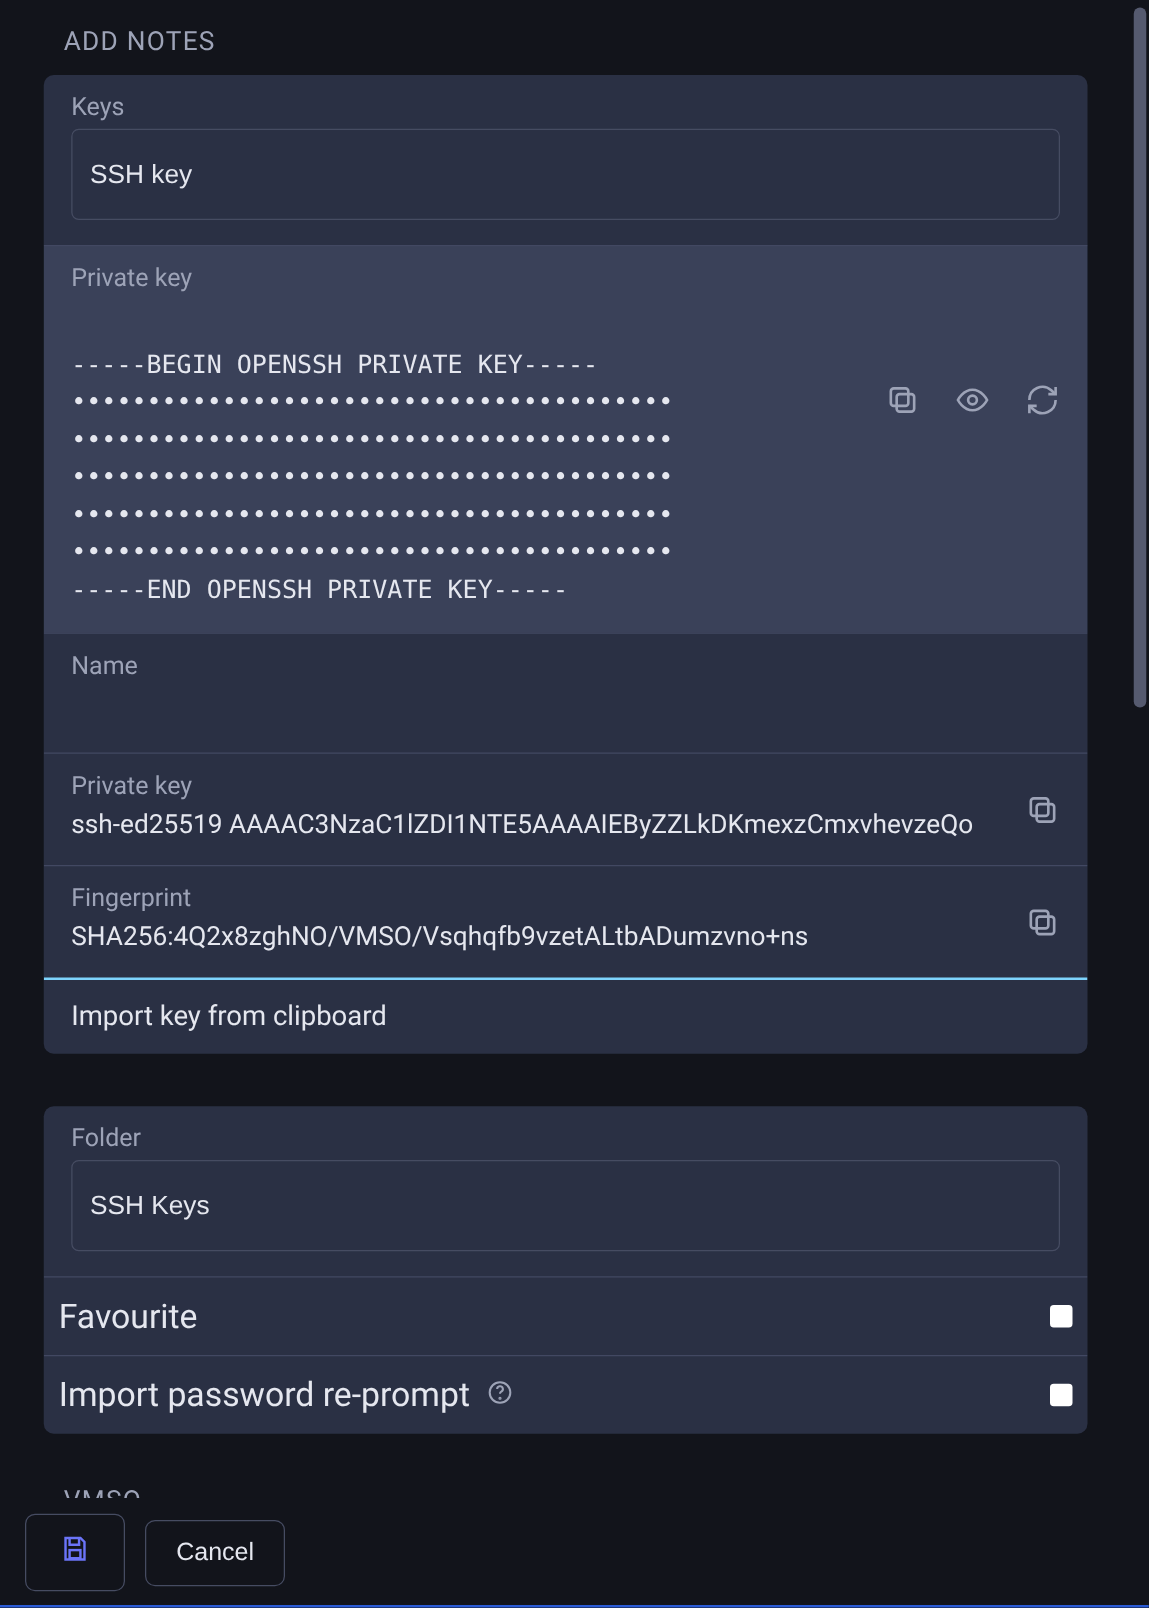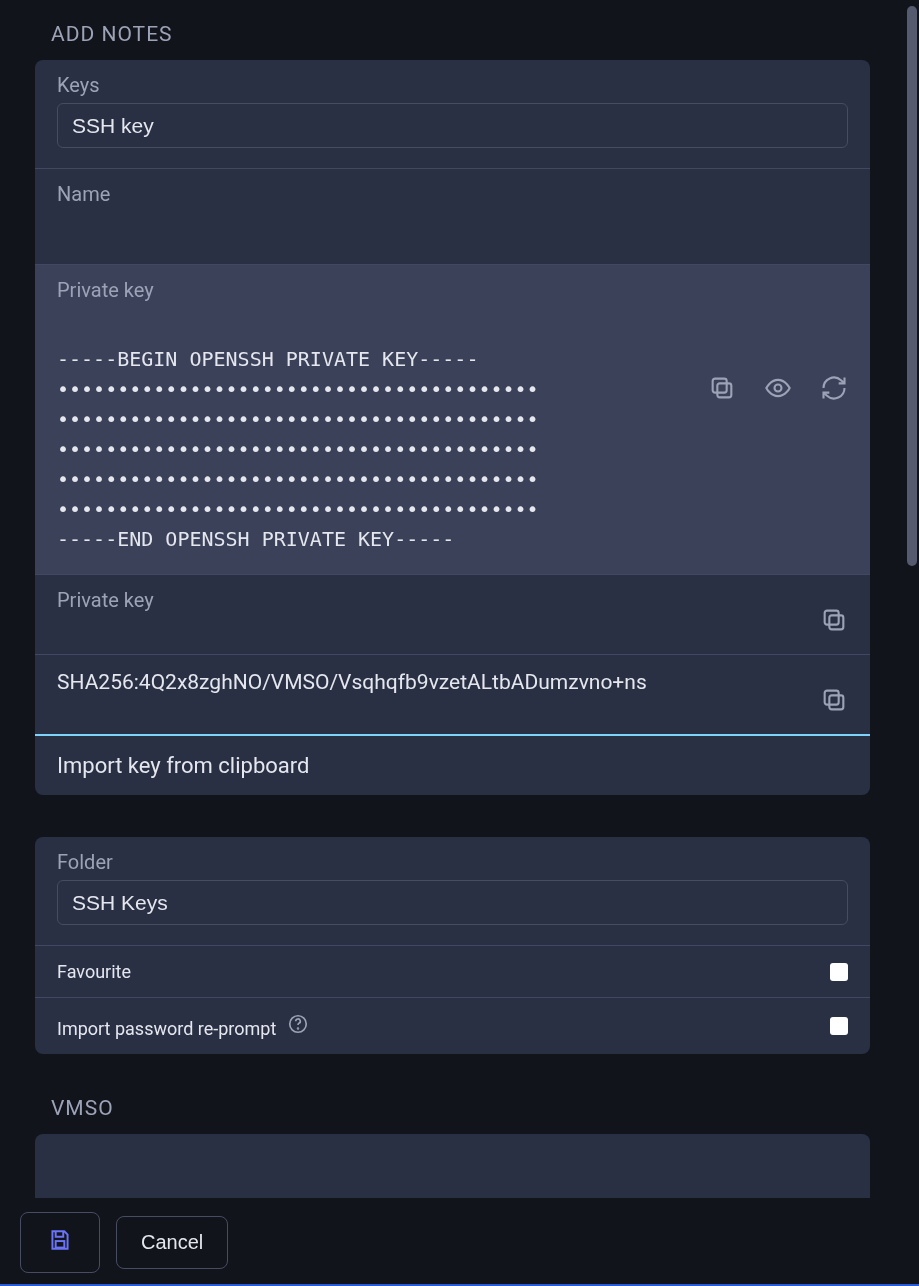--- a/index.html
+++ b/index.html
@@ -54,21 +54,21 @@
     display:block;
     margin-bottom:6px;
   }
   .select-wrap{position:relative}
   select{
     width:100%;
     background:var(--panel);
     color:var(--text);
     border:1px solid var(--border);
     border-radius:6px;
-    padding:10px 14px;
+    padding:24px 14px;
     font-size:21px;
     appearance:none;
     -webkit-appearance:none;
     outline:none;
   }
   .chev{
     position:absolute;right:16px;top:50%;transform:translateY(-50%);
     pointer-events:none;color:var(--text-muted);
   }
   input[type=text]{
@@ -103,21 +103,21 @@
   .value-col{flex:1;min-width:0}
   .value-text{font-size:21px;color:var(--text);word-break:break-all;padding-top:2px}
   .single-icon{padding-top:18px;color:var(--text-muted)}
   .action-row{
     padding:17px 22px;
     font-size:22px;color:var(--text);
     border-top:2px solid #7dd3fc;
   }
   .check-row{
     display:flex;align-items:center;justify-content:space-between;
-    padding:15px 22px;font-size:18px;color:var(--text);
+    padding:15px 12px;font-size:27px;color:var(--text);
     border-top:1px solid #424862;
   }
   .check-row:first-of-type{border-top:1px solid #424862}
   .checkbox{
     width:18px;height:18px;border-radius:3px;background:#fff;display:inline-block;
     border:none;cursor:pointer;flex-shrink:0;
   }
   .help{display:inline-flex;margin-left:6px;color:var(--text-muted)}
   .help svg{width:22px;height:22px;stroke:currentColor;fill:none;stroke-width:1.8}
   .gap{height:42px}
@@ -161,25 +161,20 @@
             <option>SSH key</option>
           </select>
           <span class="chev">
             <svg viewBox="0 0 24 24">
                 <polyline points="6 9 12 15 18 9"></polyline>
               </svg>
           </span>
         </div>
       </div>
 
-      <div class="row">
-        <span class="label">Name</span>
-        <input type="text" value="" style="">
-      </div>
-
       <div class="row pk-row">
         <div style="flex:1">
           <span class="label">Private key</span>
           <div class="pk-text">
 <span>-----BEGIN OPENSSH PRIVATE KEY-----</span>
 <span>••••••••••••••••••••••••••••••••••••••••</span>
 <span>••••••••••••••••••••••••••••••••••••••••</span>
 <span>••••••••••••••••••••••••••••••••••••••••</span>
 <span>••••••••••••••••••••••••••••••••••••••••</span>
 <span>••••••••••••••••••••••••••••••••••••••••</span>
@@ -202,34 +197,41 @@
             <svg viewBox="0 0 24 24">
                 <path d="M3 12a9 9 0 0 1 15-6.7L21 8"></path>
                 <path d="M21 3v5h-5"></path>
                 <path d="M21 12a9 9 0 0 1-15 6.7L3 16"></path>
                 <path d="M3 21v-5h5"></path>
               </svg>
           </span>
         </div>
       </div>
 
+      <div class="row">
+        <span class="label">Name</span>
+        <input type="text" value="" style="">
+      </div>
+
       <div class="row value-row">
         <div class="value-col">
           <span class="label">Private key</span>
+          <div class="value-text">ssh-ed25519 AAAAC3NzaC1lZDI1NTE5AAAAIEByZZLkDKmexzCmxvhevzeQo</div>
         </div>
         <span class="icon-btn single-icon">
           <svg viewBox="0 0 24 24">
               <rect x="8" y="8" width="12" height="12" rx="2"></rect>
               <rect x="4" y="4" width="12" height="12" rx="2"></rect>
             </svg>
         </span>
       </div>
 
       <div class="row value-row">
         <div class="value-col">
+          <span class="label">Fingerprint</span>
           <div class="value-text">SHA256:4Q2x8zghNO/VMSO/Vsqhqfb9vzetALtbADumzvno+ns</div>
         </div>
         <span class="icon-btn single-icon">
           <svg viewBox="0 0 24 24">
               <rect x="8" y="8" width="12" height="12" rx="2"></rect>
               <rect x="4" y="4" width="12" height="12" rx="2"></rect>
             </svg>
         </span>
       </div>
 

